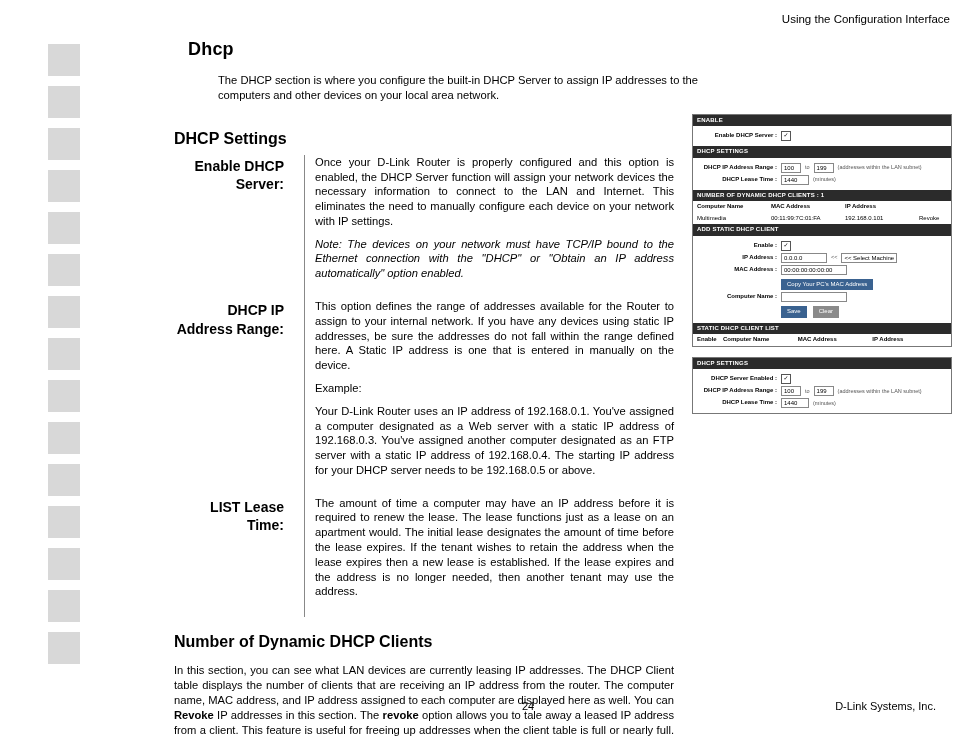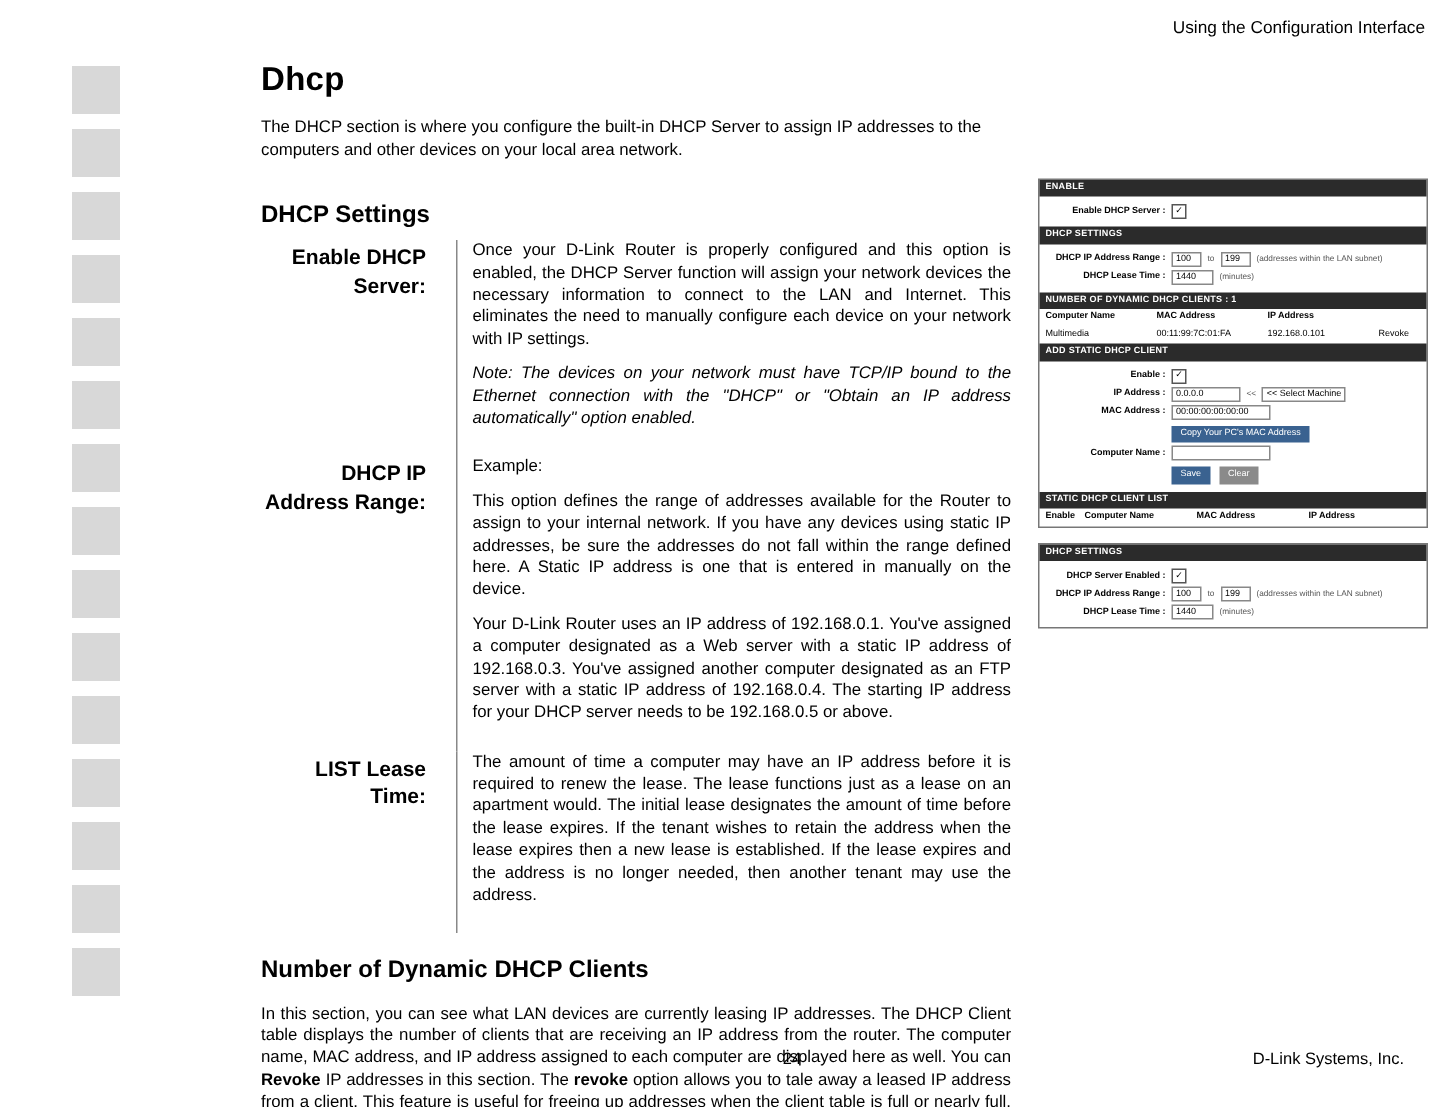--- a/index.html
+++ b/index.html
@@ -19,24 +19,24 @@
 
   
   .gutter{width:var(--left-col);flex:0 0 var(--left-col);padding-top:44px;padding-left:48px;}
   .sq{width:32px;height:32px;background:#d8d8d8;margin-bottom:10px;}
 
   
   .content{flex:1 1 auto;padding:10px 18px 0 6px;position:relative;}
 
   .hdr-right{position:absolute;top:12px;right:20px;font-size:11.5px;}
 
-  h1{font-family:"Arial Narrow",Arial,sans-serif;font-stretch:condensed;font-weight:700;font-size:22px;margin:28px 0 4px 0;letter-spacing:.2px;}
+  h1{font-family:"Arial Narrow",Arial,sans-serif;font-stretch:condensed;font-weight:700;font-size:18px;margin:28px 0 4px 14px;letter-spacing:.2px;}
   h2{font-family:"Arial Narrow",Arial,sans-serif;font-stretch:condensed;font-weight:700;font-size:16px;margin:14px 0 6px 0;}
 
-  .intro{max-width:490px;}
+  .intro{max-width:490px;margin-left:44px;}
 
   .cols{display:flex;gap:18px;align-items:flex-start;}
   .left{flex:0 0 500px;}
   .right{flex:0 0 260px;}
 
   
   .dl{display:grid;grid-template-columns:120px 1fr;column-gap:10px;}
   .dt{font-weight:700;text-align:right;font-size:14px;padding-right:10px;padding-top:2px;}
   .dd{border-left:1px solid var(--rule);padding-left:10px;padding-bottom:10px;text-align:justify;}
   .dd p{margin:0 0 8px 0;}
@@ -100,22 +100,22 @@
 
         <div class="dl">
           <div class="dt">Enable DHCP Server:</div>
           <div class="dd">
             <p>Once your D-Link Router is properly configured and this option is enabled, the DHCP Server function will assign your network devices the necessary information to connect to the LAN and Internet. This eliminates the need to manually configure each device on your network with IP settings.</p>
             <p class="note">Note: The devices on your network must have TCP/IP bound to the Ethernet connection with the "DHCP" or "Obtain an IP address automatically" option enabled.</p>
           </div>
 
           <div class="dt">DHCP IP Address Range:</div>
           <div class="dd">
+            <p>This option defines the range of addresses available for the Router to assign to your internal network. If you have any devices using static IP addresses, be sure the addresses do not fall within the range defined here. A Static IP address is one that is entered in manually on the device.</p>
             <p>Example:</p>
-            <p>This option defines the range of addresses available for the Router to assign to your internal network. If you have any devices using static IP addresses, be sure the addresses do not fall within the range defined here. A Static IP address is one that is entered in manually on the device.</p>
             <p>Your D-Link Router uses an IP address of 192.168.0.1. You've assigned a computer designated as a Web server with a static IP address of 192.168.0.3. You've assigned another computer designated as an FTP server with a static IP address of 192.168.0.4. The starting IP address for your DHCP server needs to be 192.168.0.5 or above.</p>
           </div>
 
           <div class="dt">LIST Lease Time:</div>
           <div class="dd">
             <p>The amount of time a computer may have an IP address before it is required to renew the lease. The lease functions just as a lease on an apartment would. The initial lease designates the amount of time before the lease expires. If the tenant wishes to retain the address when the lease expires then a new lease is established. If the lease expires and the address is no longer needed, then another tenant may use the address.</p>
           </div>
         </div>
 
         <h2>Number of Dynamic DHCP Clients</h2>

